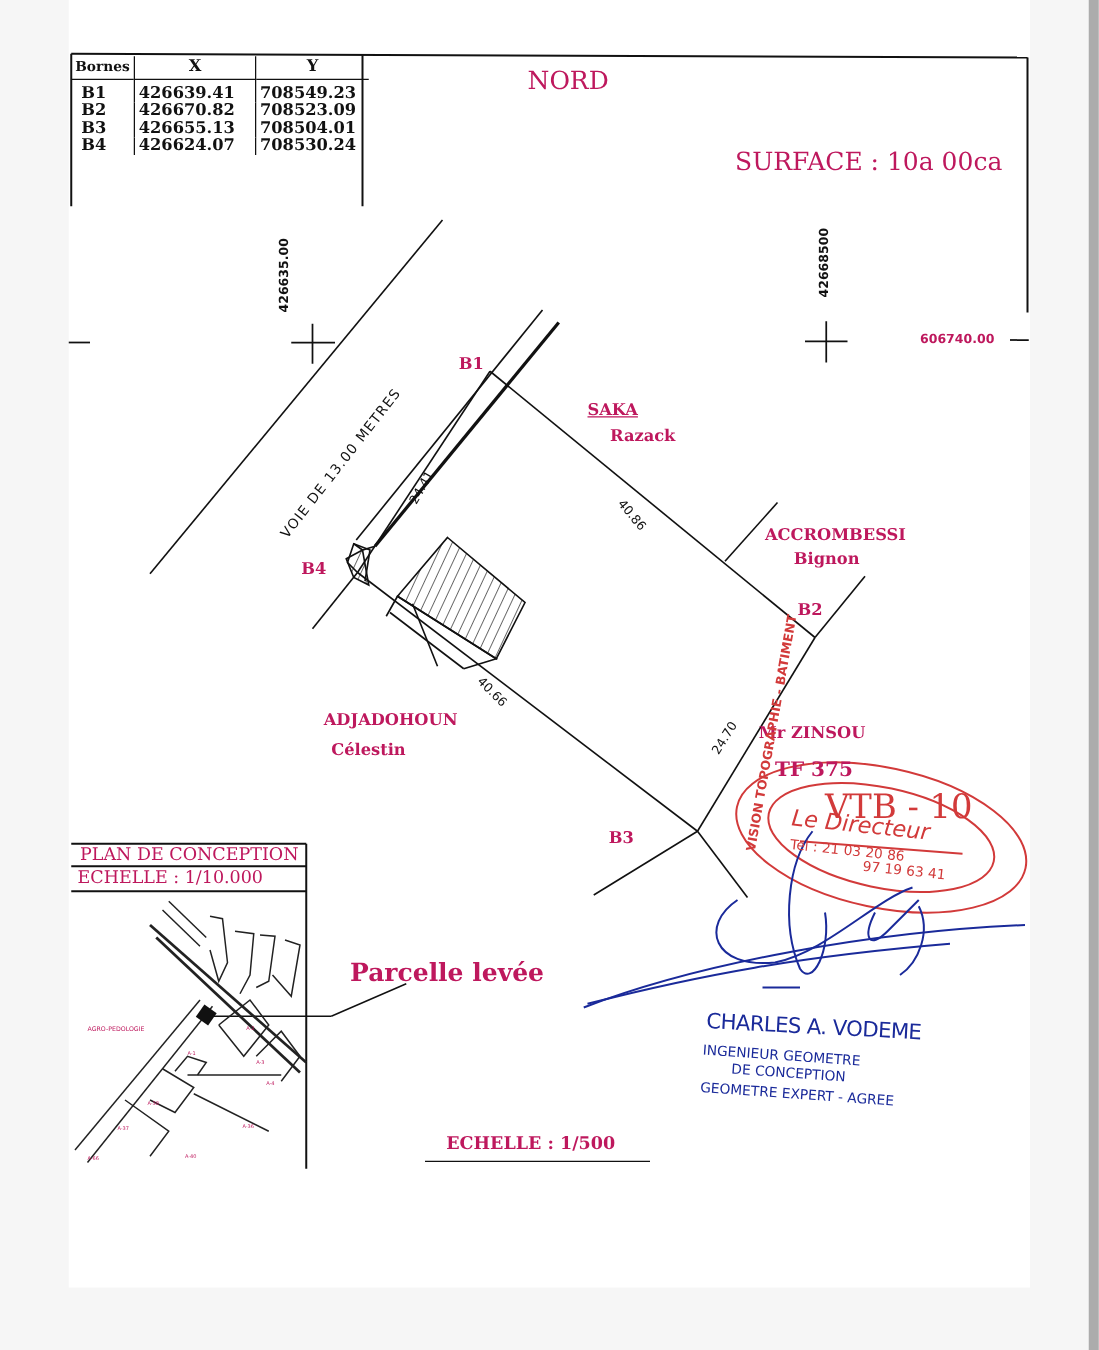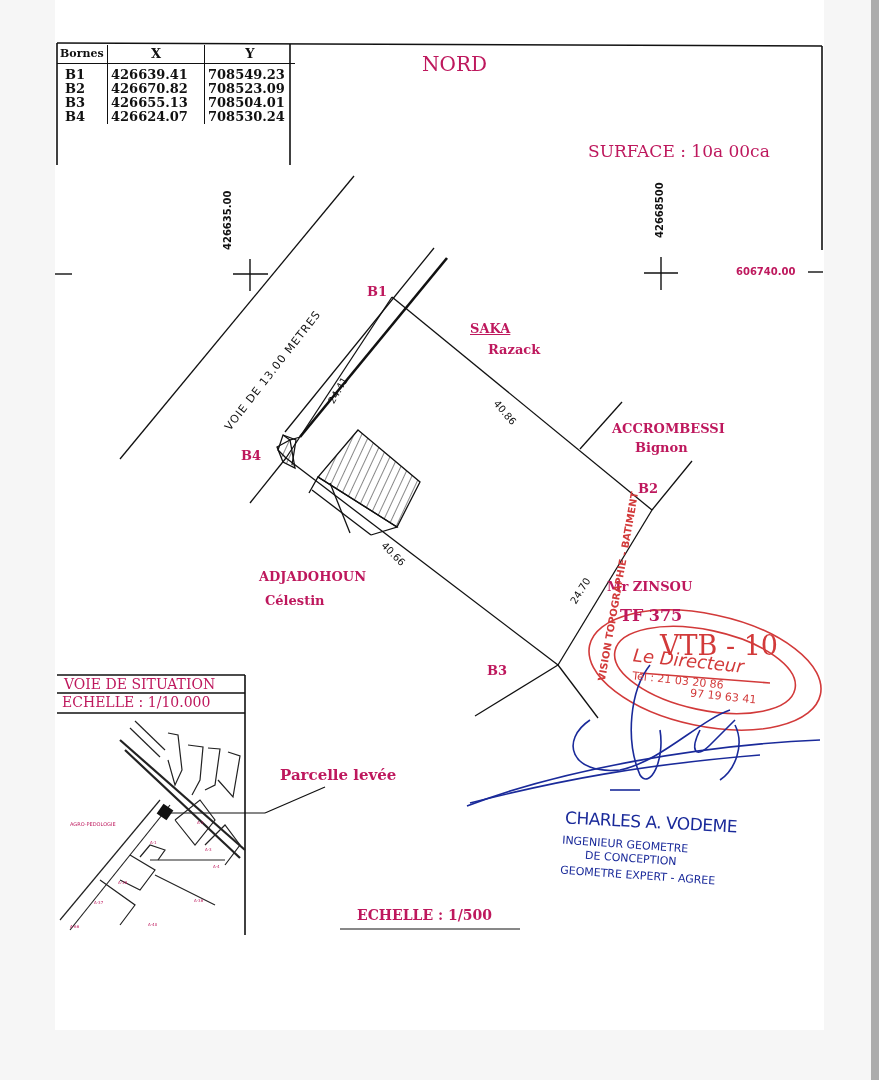--- a/index.html
+++ b/index.html
@@ -118,21 +118,21 @@
     <path d="M650,665 C630,690 625,740 640,775 C650,790 665,760 660,730"></path>
     <path d="M700,730 C690,750 695,760 710,745 L735,720"></path>
     <path d="M735,725 C745,745 735,770 720,780"></path>
     <path d="M610,790 L640,790"></path>
   </g>
 </svg>
 
 <table class="coords">
   <tbody>
   <tr style="border-bottom:1.5px solid #111;">
-    <th style="font-size:11px;border-right:1.5px solid #111;width:44px;text-align:left;line-height:18px;">Bornes</th>
+    <th style="font-size:11px;border-right:1.5px solid #111;width:44px;text-align:center;line-height:18px;">Bornes</th>
     <th style="border-right:1.5px solid #111;width:90px;">X</th>
     <th style="width:84px;">Y</th>
   </tr>
   <tr>
     <td class="b" style="border-right:1.5px solid #111;padding-top:4px;padding-left:8px;">B1</td>
     <td class="b" style="border-right:1.5px solid #111;padding-top:4px;margin-left:46px;">426639.41</td>
     <td class="b" style="padding-top:4px;">708549.23</td>
   </tr>
   <tr>
     <td class="b" style="border-right:1.5px solid #111;padding-left:8px;">B2</td>
@@ -146,21 +146,21 @@
   </tr>
   <tr>
     <td class="b" style="border-right:1.5px solid #111;padding-left:8px;">B4</td>
     <td class="b" style="border-right:1.5px solid #111;">426624.07</td>
     <td class="b">708530.24</td>
   </tr>
 </tbody>
   </table>
 
 <div class="t serif" style="left:422px;top:52px;font-size:20px;">NORD</div>
-<div class="t serif" style="left:588px;top:117px;font-size:17px;margin-top:24px;">SURFACE : 10a 00ca</div>
+<div class="t serif" style="left:588px;top:117px;font-size:20px;">SURFACE : 10a 00ca</div>
 
 <div class="rot sans b" style="left:222px;top:250px;font-size:10px;transform:rotate(-90deg);">426635.00</div>
 <div class="rot sans b" style="left:654px;top:238px;font-size:10px;transform:rotate(-90deg);">42668500</div>
 <div class="t sans b" style="left:736px;top:266px;font-size:10px;">606740.00</div>
 
 <div class="rot sans" style="left:222px;top:425px;font-size:11px;letter-spacing:1px;transform:rotate(-52deg);">VOIE  DE  13.00  METRES</div>
 
 <div class="t serif b" style="left:367px;top:284px;font-size:13px;">B1</div>
 <div class="t serif b" style="left:638px;top:481px;font-size:13px;">B2</div>
 <div class="t serif b" style="left:487px;top:663px;font-size:13px;">B3</div>
@@ -173,33 +173,33 @@
 
 <div class="t serif b" style="left:470px;top:321px;font-size:13px;text-decoration:underline;">SAKA</div>
 <div class="t serif b" style="left:488px;top:342px;font-size:13px;">Razack</div>
 <div class="t serif b" style="left:612px;top:421px;font-size:13px;">ACCROMBESSI</div>
 <div class="t serif b" style="left:635px;top:440px;font-size:13px;">Bignon</div>
 <div class="t serif b" style="left:259px;top:569px;font-size:13px;">ADJADOHOUN</div>
 <div class="t serif b" style="left:265px;top:593px;font-size:13px;">Célestin</div>
 <div class="t serif b" style="left:607px;top:579px;font-size:13px;">Mr ZINSOU</div>
 <div class="t serif b" style="left:620px;top:606px;font-size:16px;">TF 375</div>
 
-<div class="t serif" style="left:64px;top:676px;font-size:14px;text-decoration:none;">VOIE DE SITUATION</div>
+<div class="t serif" style="left:64px;top:676px;font-size:14px;text-decoration:none;">PLAN DE CONCEPTION</div>
 <div class="t serif" style="left:62px;top:694px;font-size:14px;">ECHELLE : 1/10.000</div>
 <div class="t sans" style="left:70px;top:821px;font-size:5px;">AGRO-PEDOLOGIE</div>
 <div class="t sans" style="left:150px;top:840px;font-size:4px;">A-1</div>
 <div class="t sans" style="left:197px;top:820px;font-size:4px;">A-2</div>
 <div class="t sans" style="left:205px;top:847px;font-size:4px;">A-3</div>
 <div class="t sans" style="left:213px;top:864px;font-size:4px;">A-4</div>
 <div class="t sans" style="left:118px;top:880px;font-size:4px;">A-38</div>
 <div class="t sans" style="left:94px;top:900px;font-size:4px;">A-37</div>
 <div class="t sans" style="left:194px;top:898px;font-size:4px;">A-36</div>
 <div class="t sans" style="left:148px;top:922px;font-size:4px;">A-40</div>
 <div class="t sans" style="left:70px;top:924px;font-size:4px;">A-66</div>
-<div class="t serif b" style="left:280px;top:766px;font-size:15px;">Parcelle levée</div>
+<div class="t serif b" style="left:280px;top:766px;font-size:20px;">Parcelle levée</div>
 
 <div class="t serif b" style="left:357px;top:907px;font-size:14px;">ECHELLE : 1/500</div>
 
 <div class="t serif" style="left:660px;top:630px;font-size:27px;color:#d23a3a;">VTB - 10</div>
 <div class="t sans" style="left:633px;top:650px;font-size:18px;font-style:italic;color:#d23a3a;transform:rotate(6deg);">Le Directeur</div>
 <div class="t sans" style="left:632px;top:674px;font-size:11px;color:#d23a3a;transform:rotate(6deg);">Tel : 21 03 20 86</div>
 <div class="t sans" style="left:690px;top:690px;font-size:11px;color:#d23a3a;transform:rotate(6deg);">97 19 63 41</div>
 <div class="rot sans b" style="left:596px;top:680px;font-size:10px;color:#d23a3a;transform:rotate(-80deg);">VISION TOPOGRAPHIE - BATIMENT</div>
 
 <div class="t sans" style="left:565px;top:812px;font-size:17px;color:#1a2a9a;transform:rotate(3deg);letter-spacing:-0.5px;">CHARLES A. VODEME</div>

